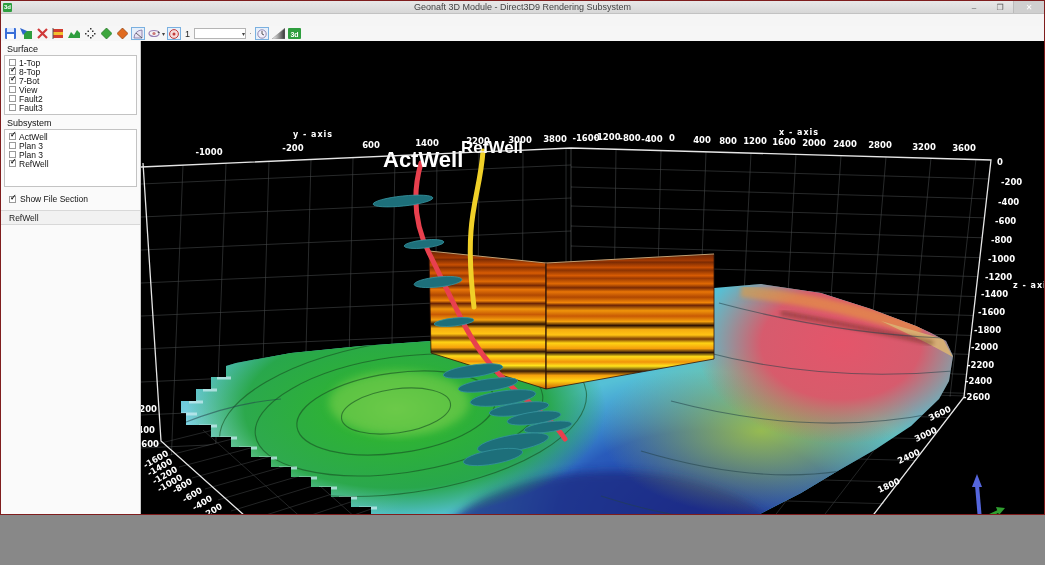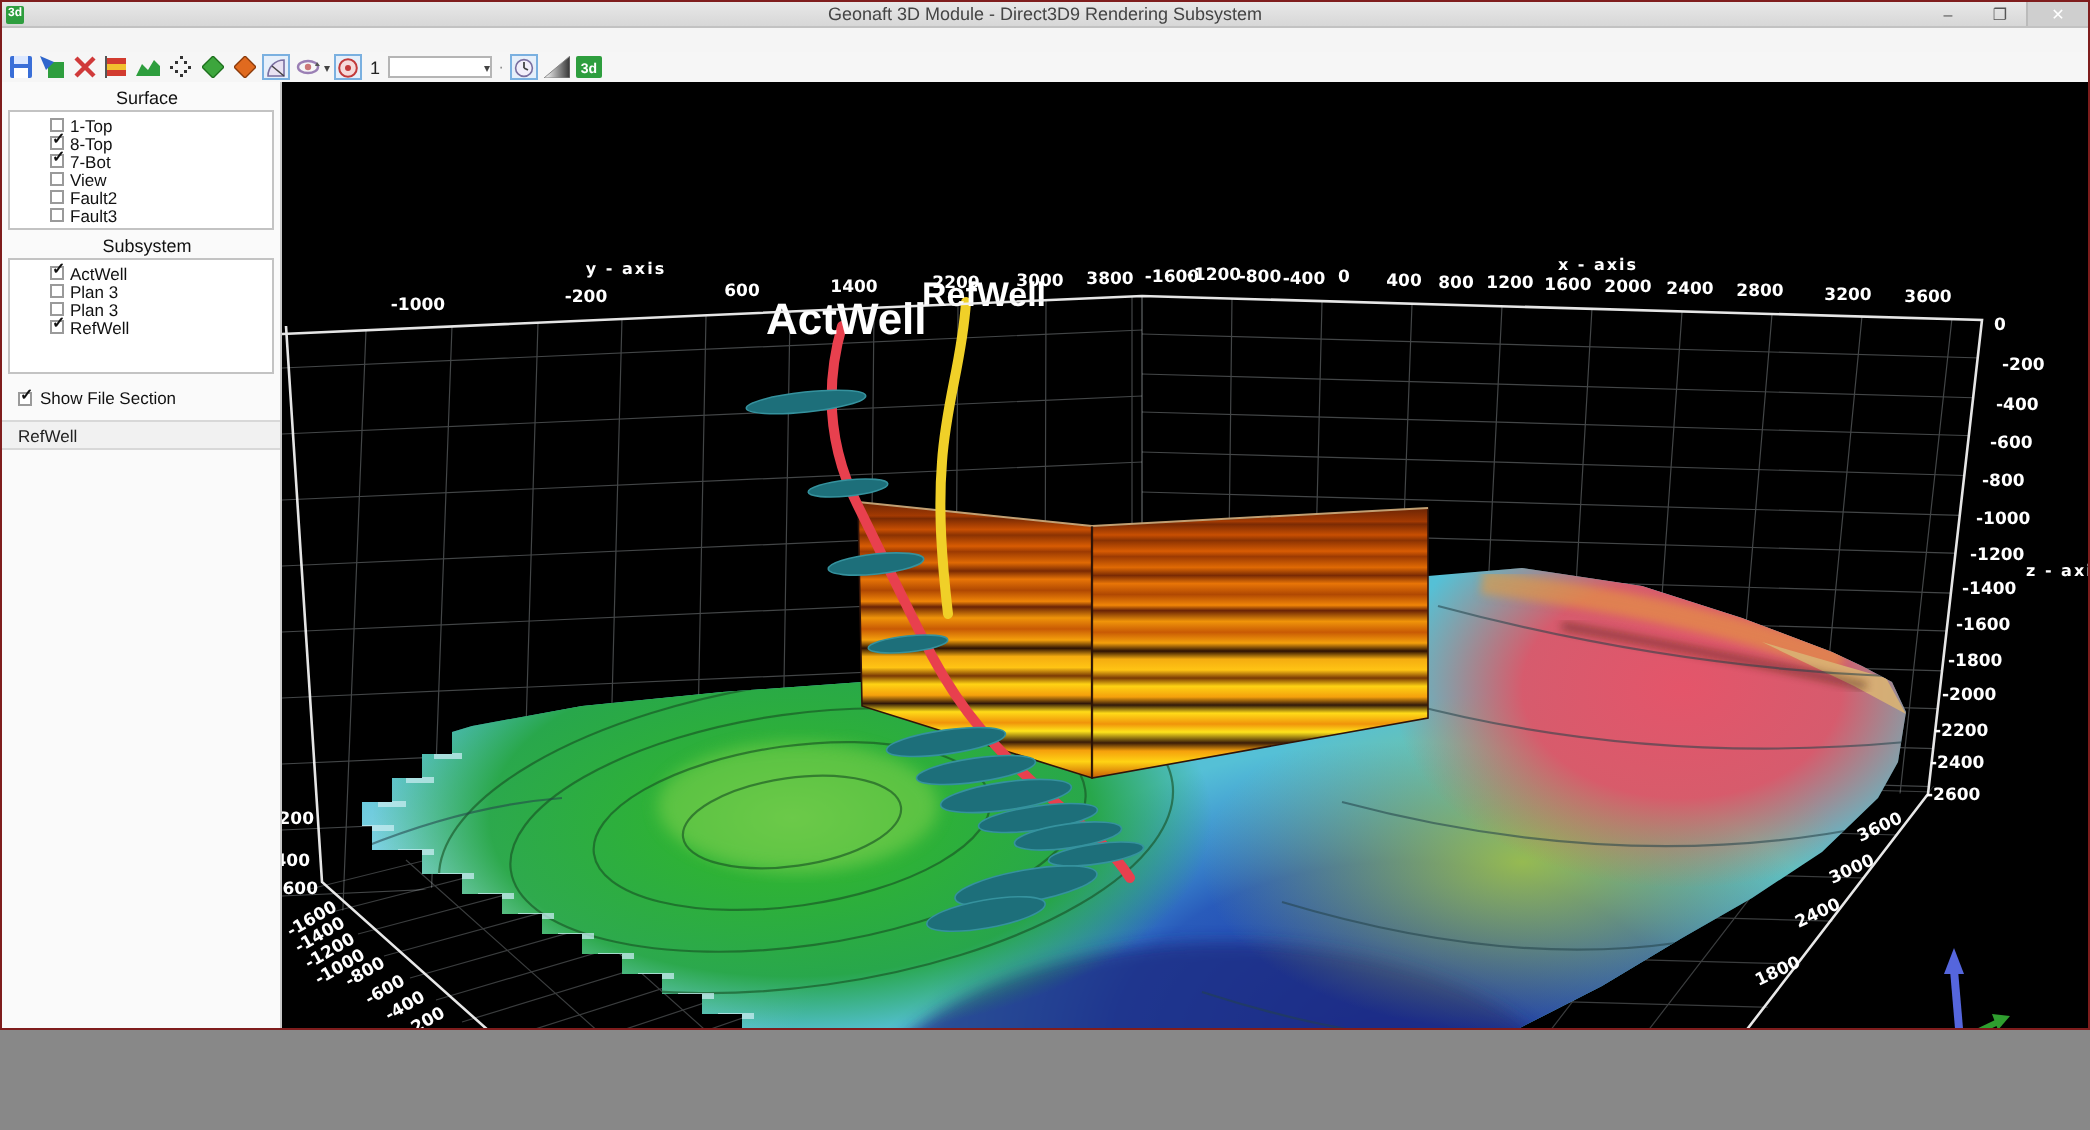--- a/index.html
+++ b/index.html
@@ -20,22 +20,22 @@
   
   .toolbar{position:absolute;left:0;top:25px;width:100%;height:15px;background:#f6f6f6;display:flex;align-items:center;gap:2px;padding-left:2px;box-sizing:border-box;}
   .tbtn{width:14px;height:13px;display:flex;align-items:center;justify-content:center;}
   .tbtn.boxed{border:1px solid #7ab0e0;background:#e6effa;box-sizing:border-box;}
   .caret{font-size:6px;color:#444;margin-left:-1px;}
   .tlabel{font-size:9px;color:#222;margin:0 2px;}
   .tcombo{width:52px;height:11px;background:#fff;border:1px solid #b5b5b5;display:flex;align-items:center;justify-content:flex-end;box-sizing:border-box;}
   .tsep{width:5px;text-align:center;color:#888;font-size:8px;}
   
   .sidebar{position:absolute;left:0;top:40px;width:140px;height:516px;background:#fafafa;border-right:1px solid #c9c9c9;box-sizing:border-box;}
-  .grouplabel{font-size:9px;color:#111;margin:3px 0 1px 6px;text-align:center;}
-  .listbox{margin:0 3px;background:#fff;border:1px solid #c3c3c3;padding:2px 16px;}
+  .grouplabel{font-size:9px;color:#111;margin:3px 0 1px 6px;}
+  .listbox{margin:0 3px;background:#fff;border:1px solid #c3c3c3;padding:2px 0;}
   .lrow{display:flex;align-items:center;height:9px;padding-left:4px;gap:3px;}
   .cbox{position:relative;width:7px;height:7px;border:1px solid #9a9a9a;background:#fff;box-sizing:border-box;flex:none;}
   .cmark{position:absolute;left:0px;top:-3px;font-size:8px;font-weight:bold;color:#111;line-height:8px;}
   .llabel{font-size:8.5px;color:#111;white-space:nowrap;}
   .cs-row{display:flex;align-items:center;gap:4px;margin:7px 0 0 8px;}
   .wellfield{margin-top:6px;height:13px;background:#f1f1f1;border-top:1px solid #d8d8d8;border-bottom:1px solid #d8d8d8;
              display:flex;align-items:center;padding-left:8px;font-size:8.5px;color:#222;}
   
   .viewport{position:absolute;left:140px;top:40px;width:905px;height:516px;background:#000;overflow:hidden;}
   .viewport svg{display:block;}

